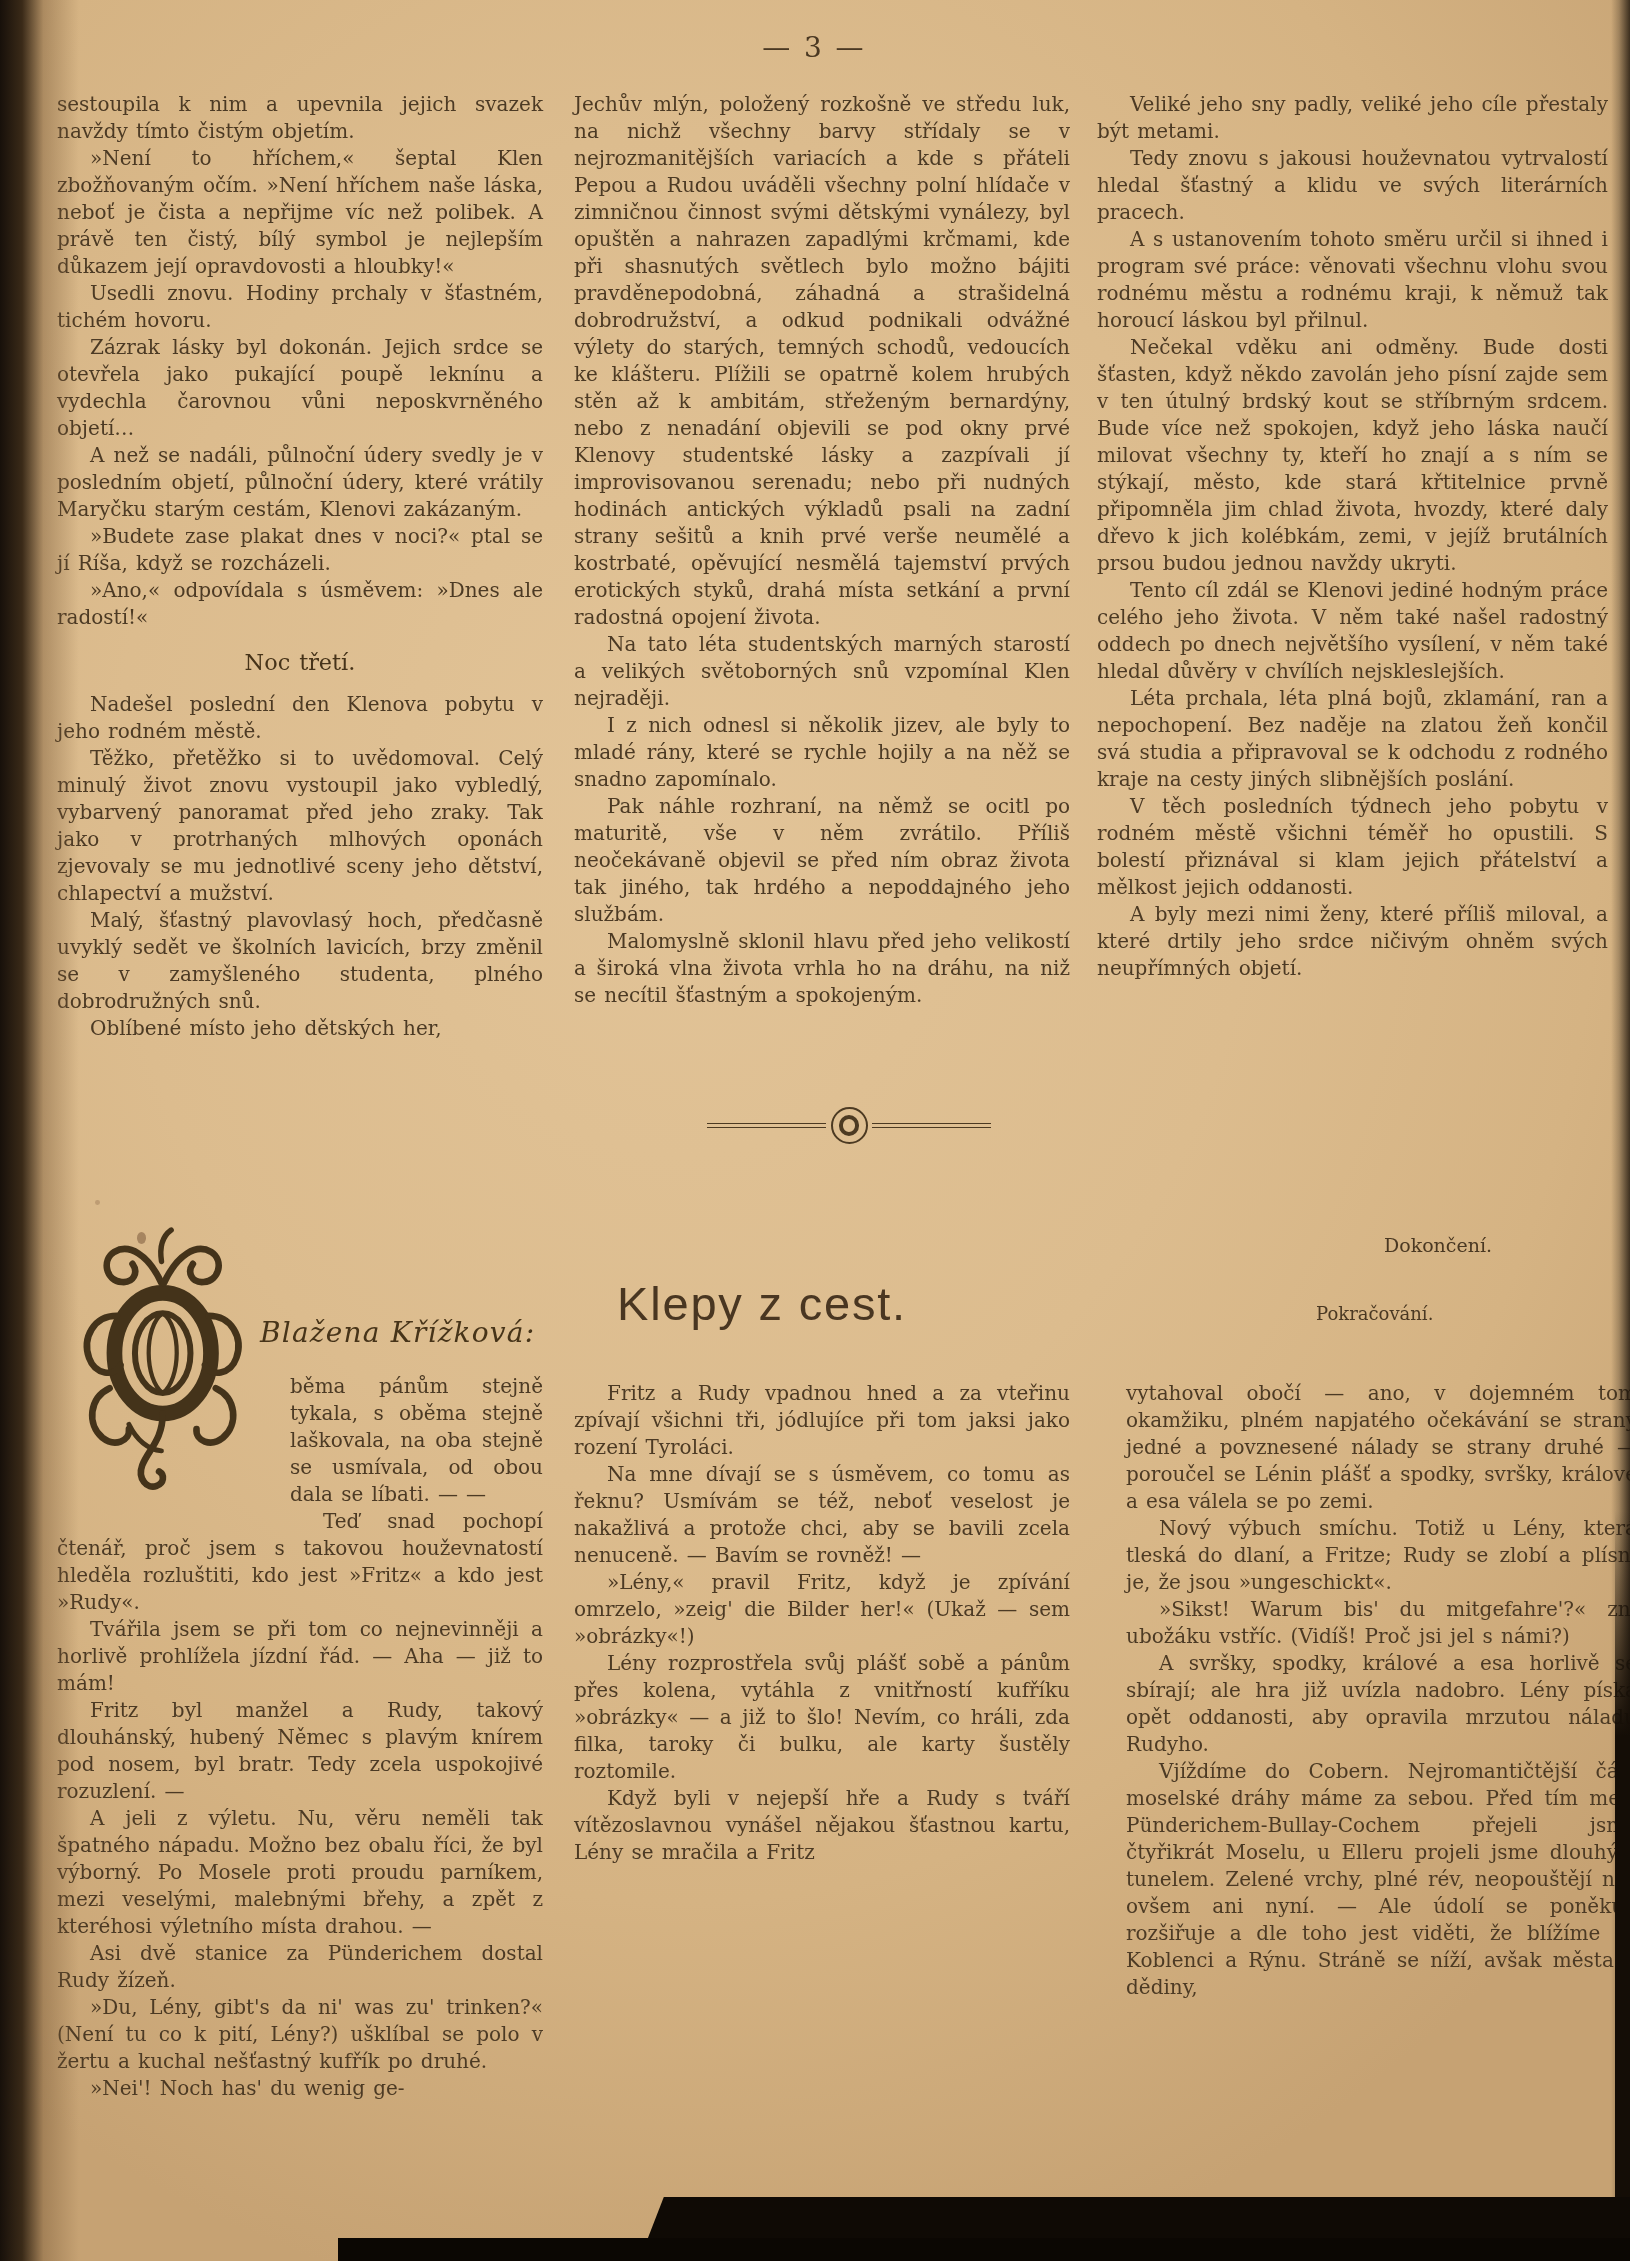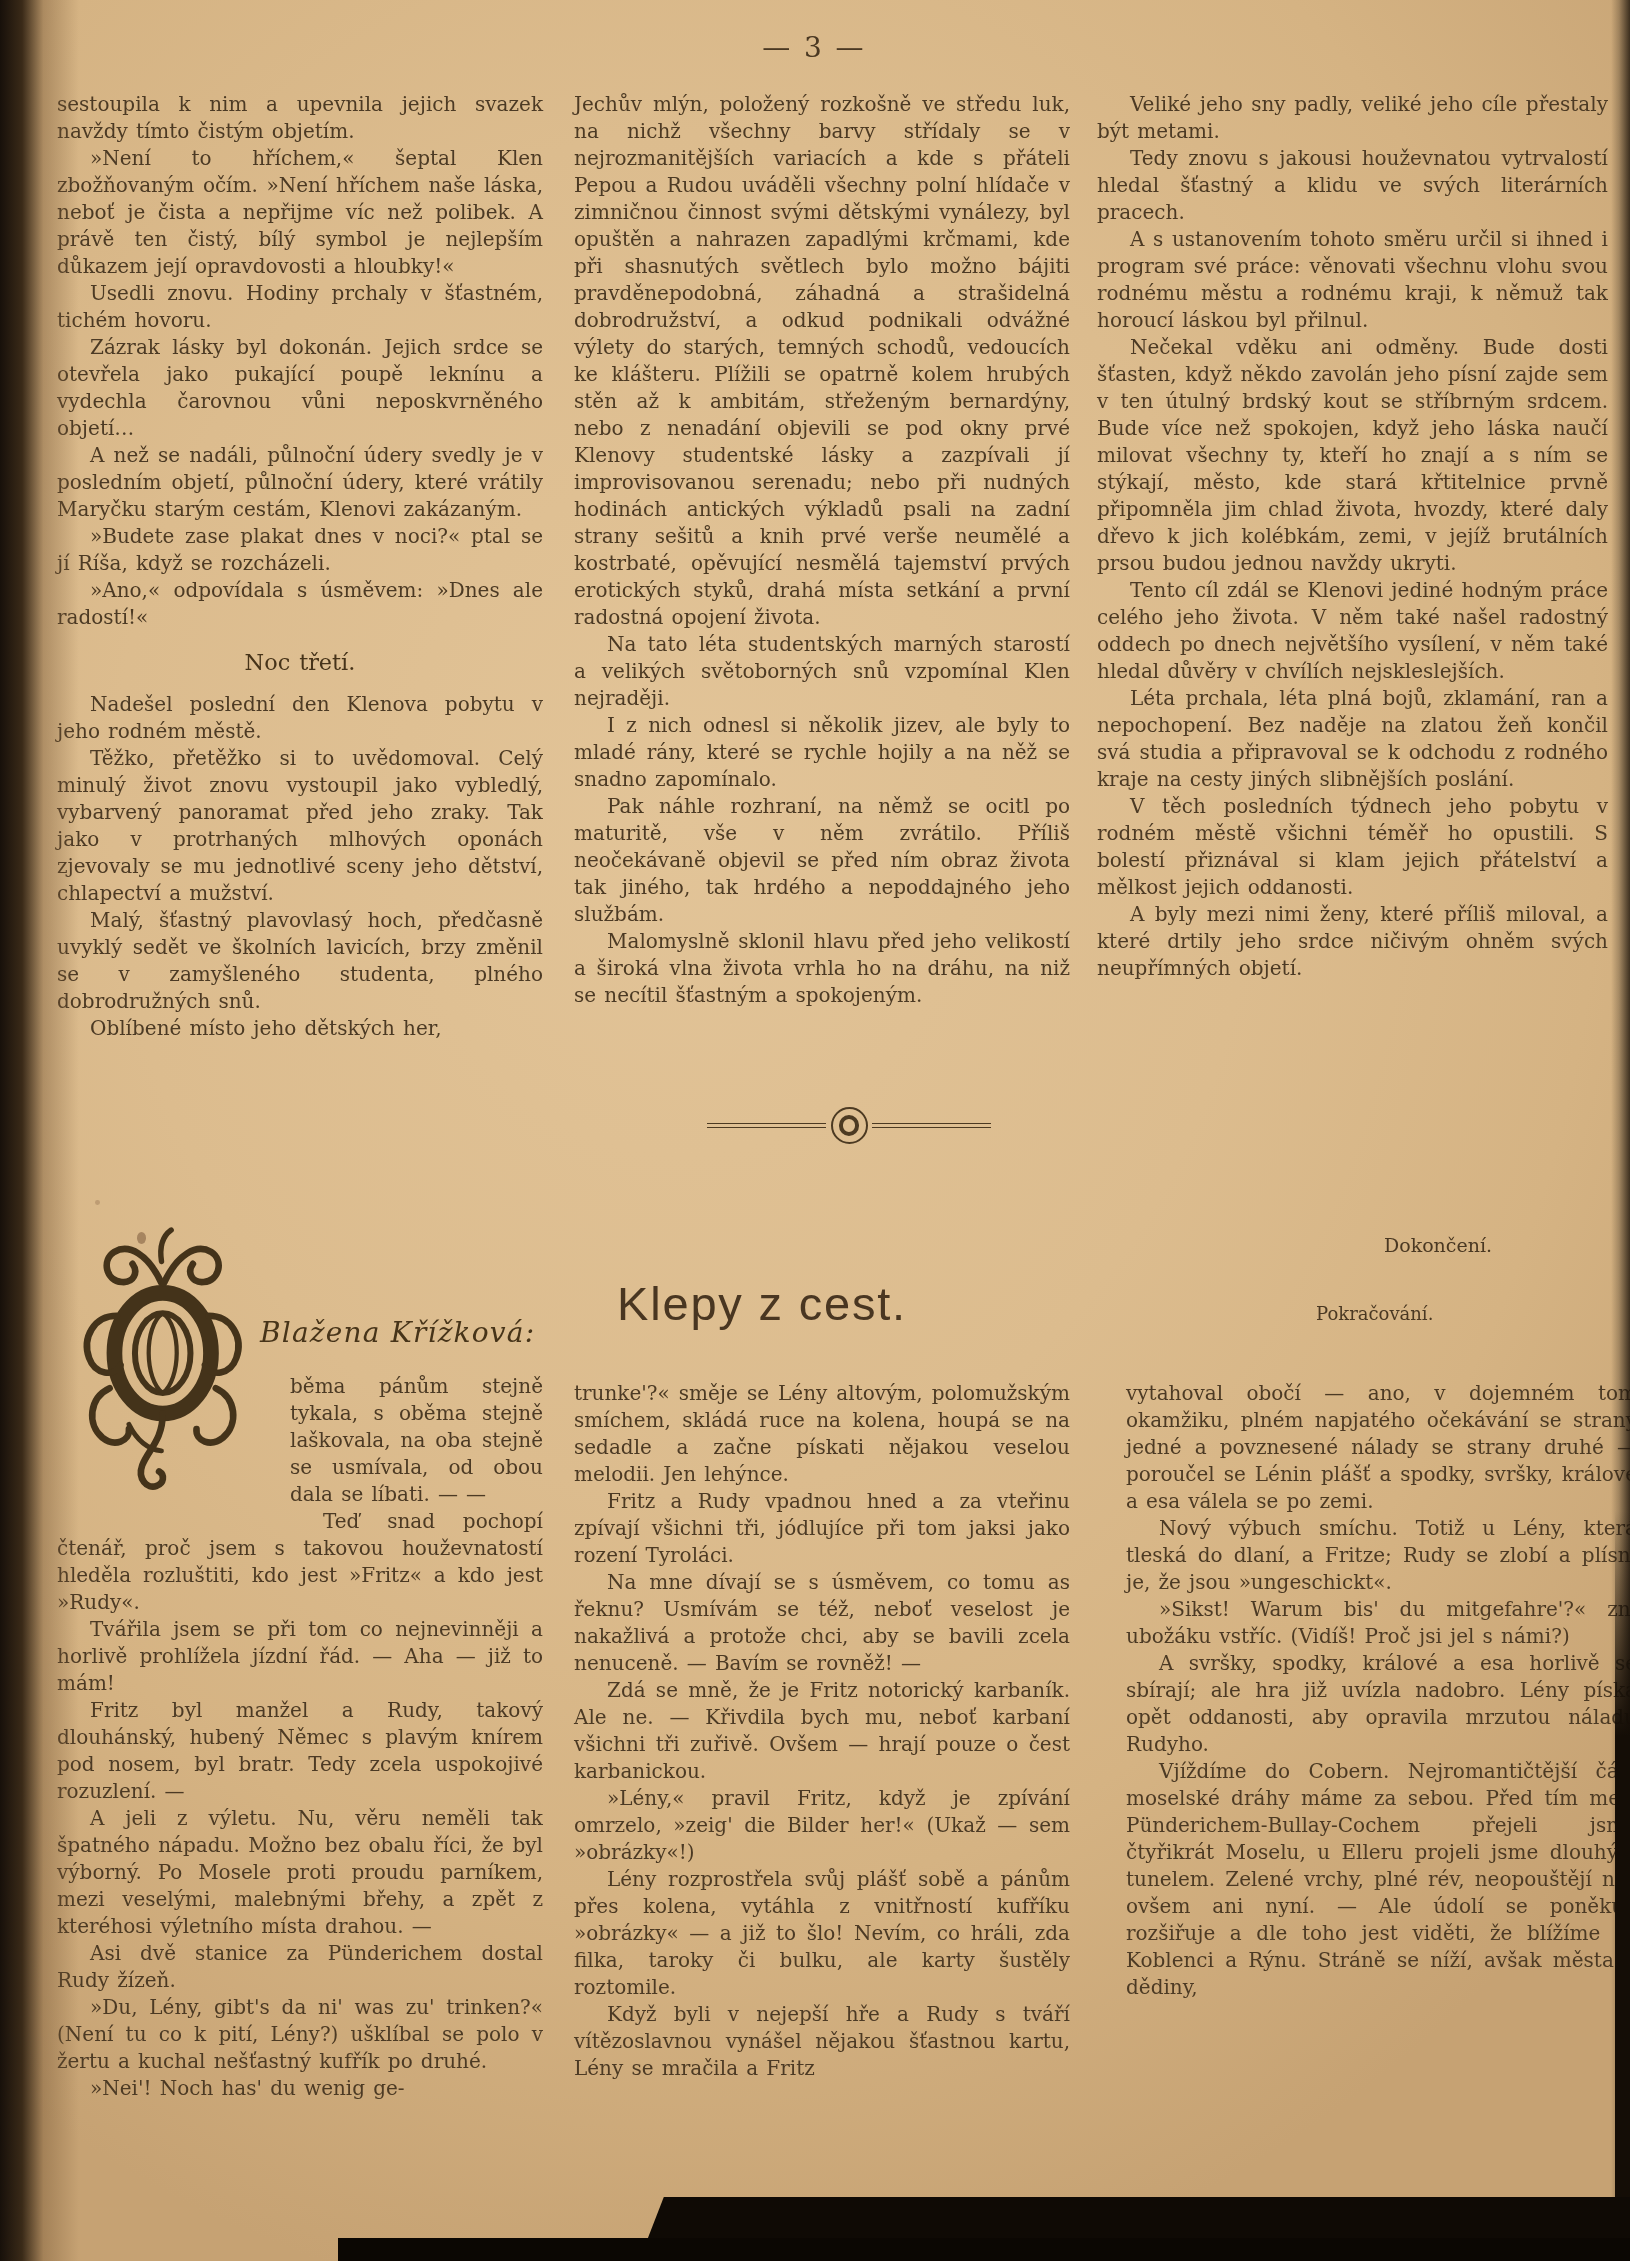--- a/index.html
+++ b/index.html
@@ -147,24 +147,22 @@
     <p>Teď snad pochopí čtenář, proč jsem s takovou houževnatostí hleděla rozluštiti, kdo jest »Fritz« a kdo jest »Rudy«.</p>
     <p>Tvářila jsem se při tom co nejnevinněji a horlivě prohlížela jízdní řád. — Aha — již to mám!</p>
     <p>Fritz byl manžel a Rudy, takový dlouhánský, hubený Němec s plavým knírem pod nosem, byl bratr. Tedy zcela uspokojivé rozuzlení. —</p>
     <p>A jeli z výletu. Nu, věru neměli tak špatného nápadu. Možno bez obalu říci, že byl výborný. Po Mosele proti proudu parníkem, mezi veselými, malebnými břehy, a zpět z kteréhosi výletního místa drahou. —</p>
     <p>Asi dvě stanice za Pünderichem dostal Rudy žízeň.</p>
     <p>»Du, Lény, gibt's da ni' was zu' trinken?« (Není tu co k pití, Lény?) ušklíbal se polo v žertu a kuchal nešťastný kufřík po druhé.</p>
     <p>»Nei'! Noch has' du wenig ge-</p>
   </div>
 
   <div class="col" id="low-col2">
-    <p class="noindent">trunke'?« směje se Lény altovým, polomužským smíchem, skládá ruce na kolena, houpá se na sedadle a začne pískati nějakou veselou melodii. Jen lehýnce.</p>
     <p>Fritz a Rudy vpadnou hned a za vteřinu zpívají všichni tři, jódlujíce při tom jaksi jako rození Tyroláci.</p>
     <p>Na mne dívají se s úsměvem, co tomu as řeknu? Usmívám se též, neboť veselost je nakažlivá a protože chci, aby se bavili zcela nenuceně. — Bavím se rovněž! —</p>
-    <p>Zdá se mně, že je Fritz notorický karbaník. Ale ne. — Křivdila bych mu, neboť karbaní všichni tři zuřivě. Ovšem — hrají pouze o čest karbanickou.</p>
     <p>»Lény,« pravil Fritz, když je zpívání omrzelo, »zeig' die Bilder her!« (Ukaž — sem »obrázky«!)</p>
     <p>Lény rozprostřela svůj plášť sobě a pánům přes kolena, vytáhla z vnitřností kufříku »obrázky« — a již to šlo! Nevím, co hráli, zda filka, taroky či bulku, ale karty šustěly roztomile.</p>
     <p>Když byli v nejepší hře a Rudy s tváří vítězoslavnou vynášel nějakou šťastnou kartu, Lény se mračila a Fritz</p>
   </div>
 
   <div class="col" id="low-col3">
     <p class="noindent">vytahoval obočí — ano, v dojemném tom okamžiku, plném napjatého očekávání se strany jedné a povznesené nálady se strany druhé — poroučel se Lénin plášť a spodky, svršky, králové a esa válela se po zemi.</p>
     <p>Nový výbuch smíchu. Totiž u Lény, která tleská do dlaní, a Fritze; Rudy se zlobí a plísní je, že jsou »ungeschickt«.</p>
     <p>»Sikst! Warum bis' du mitgefahre'?« zní ubožáku vstříc. (Vidíš! Proč jsi jel s námi?)</p>
     <p>A svršky, spodky, králové a esa horlivě se sbírají; ale hra již uvízla nadobro. Lény píská opět oddanosti, aby opravila mrzutou náladu Rudyho.</p>

